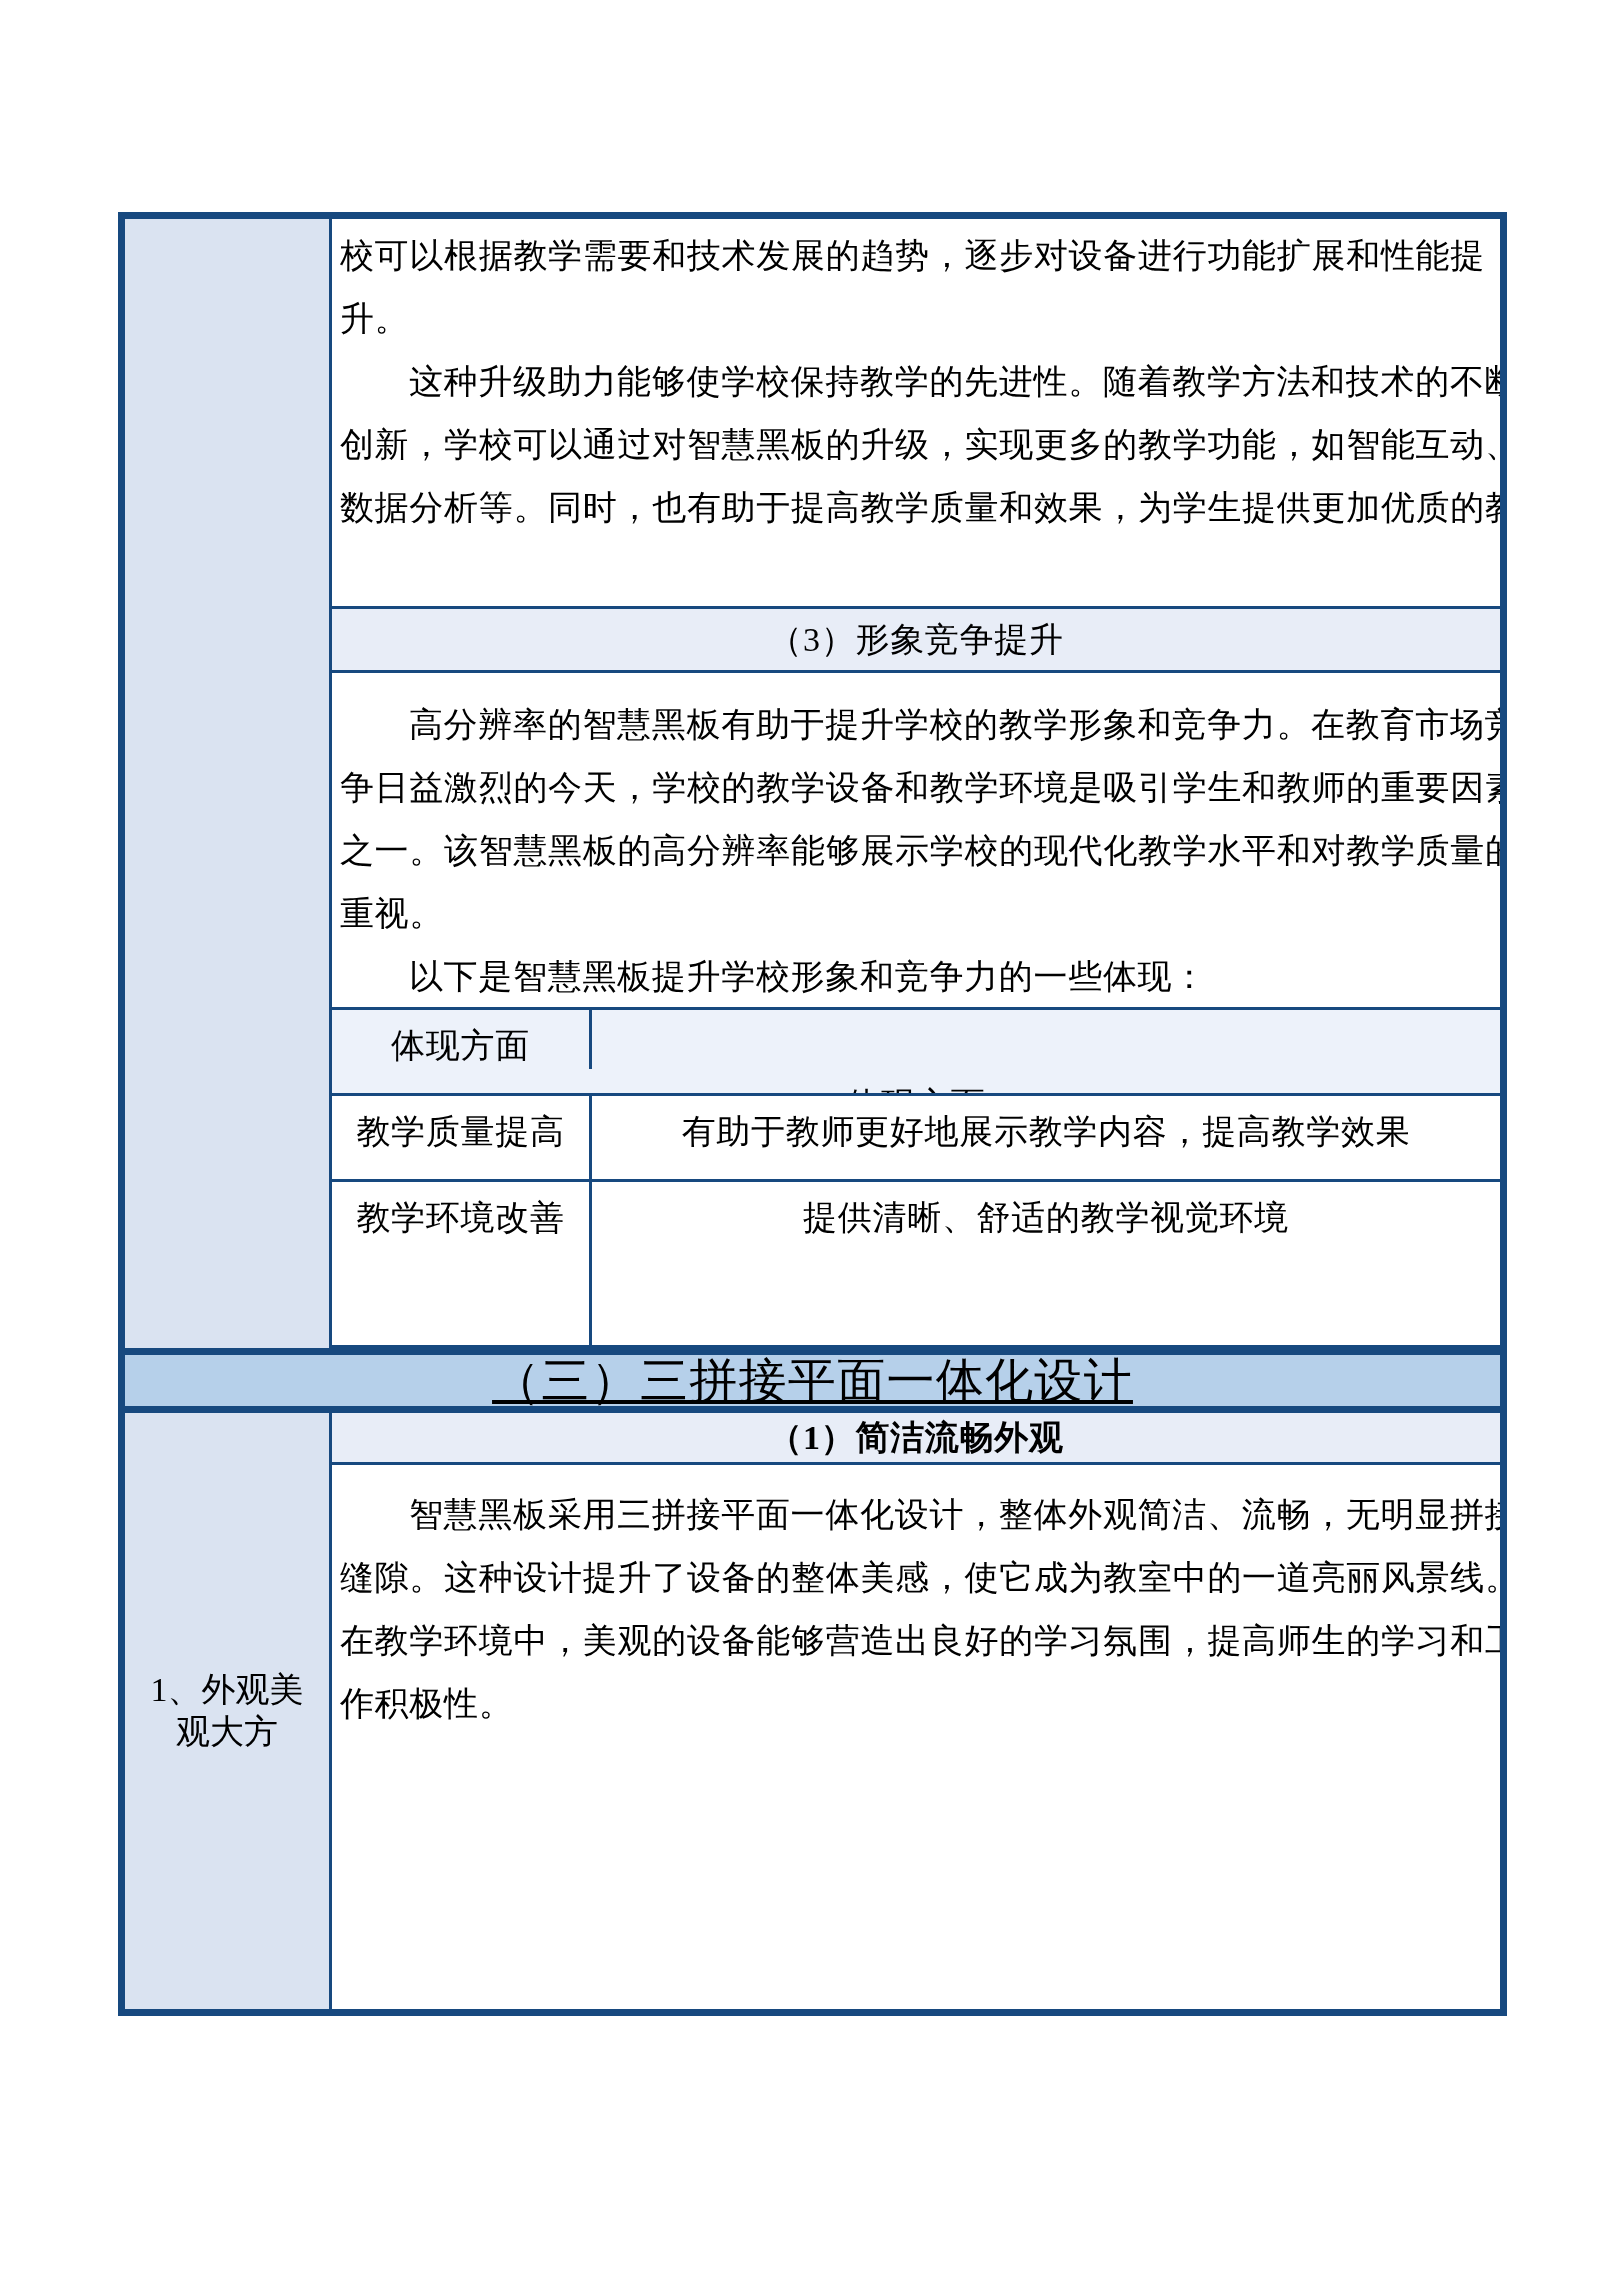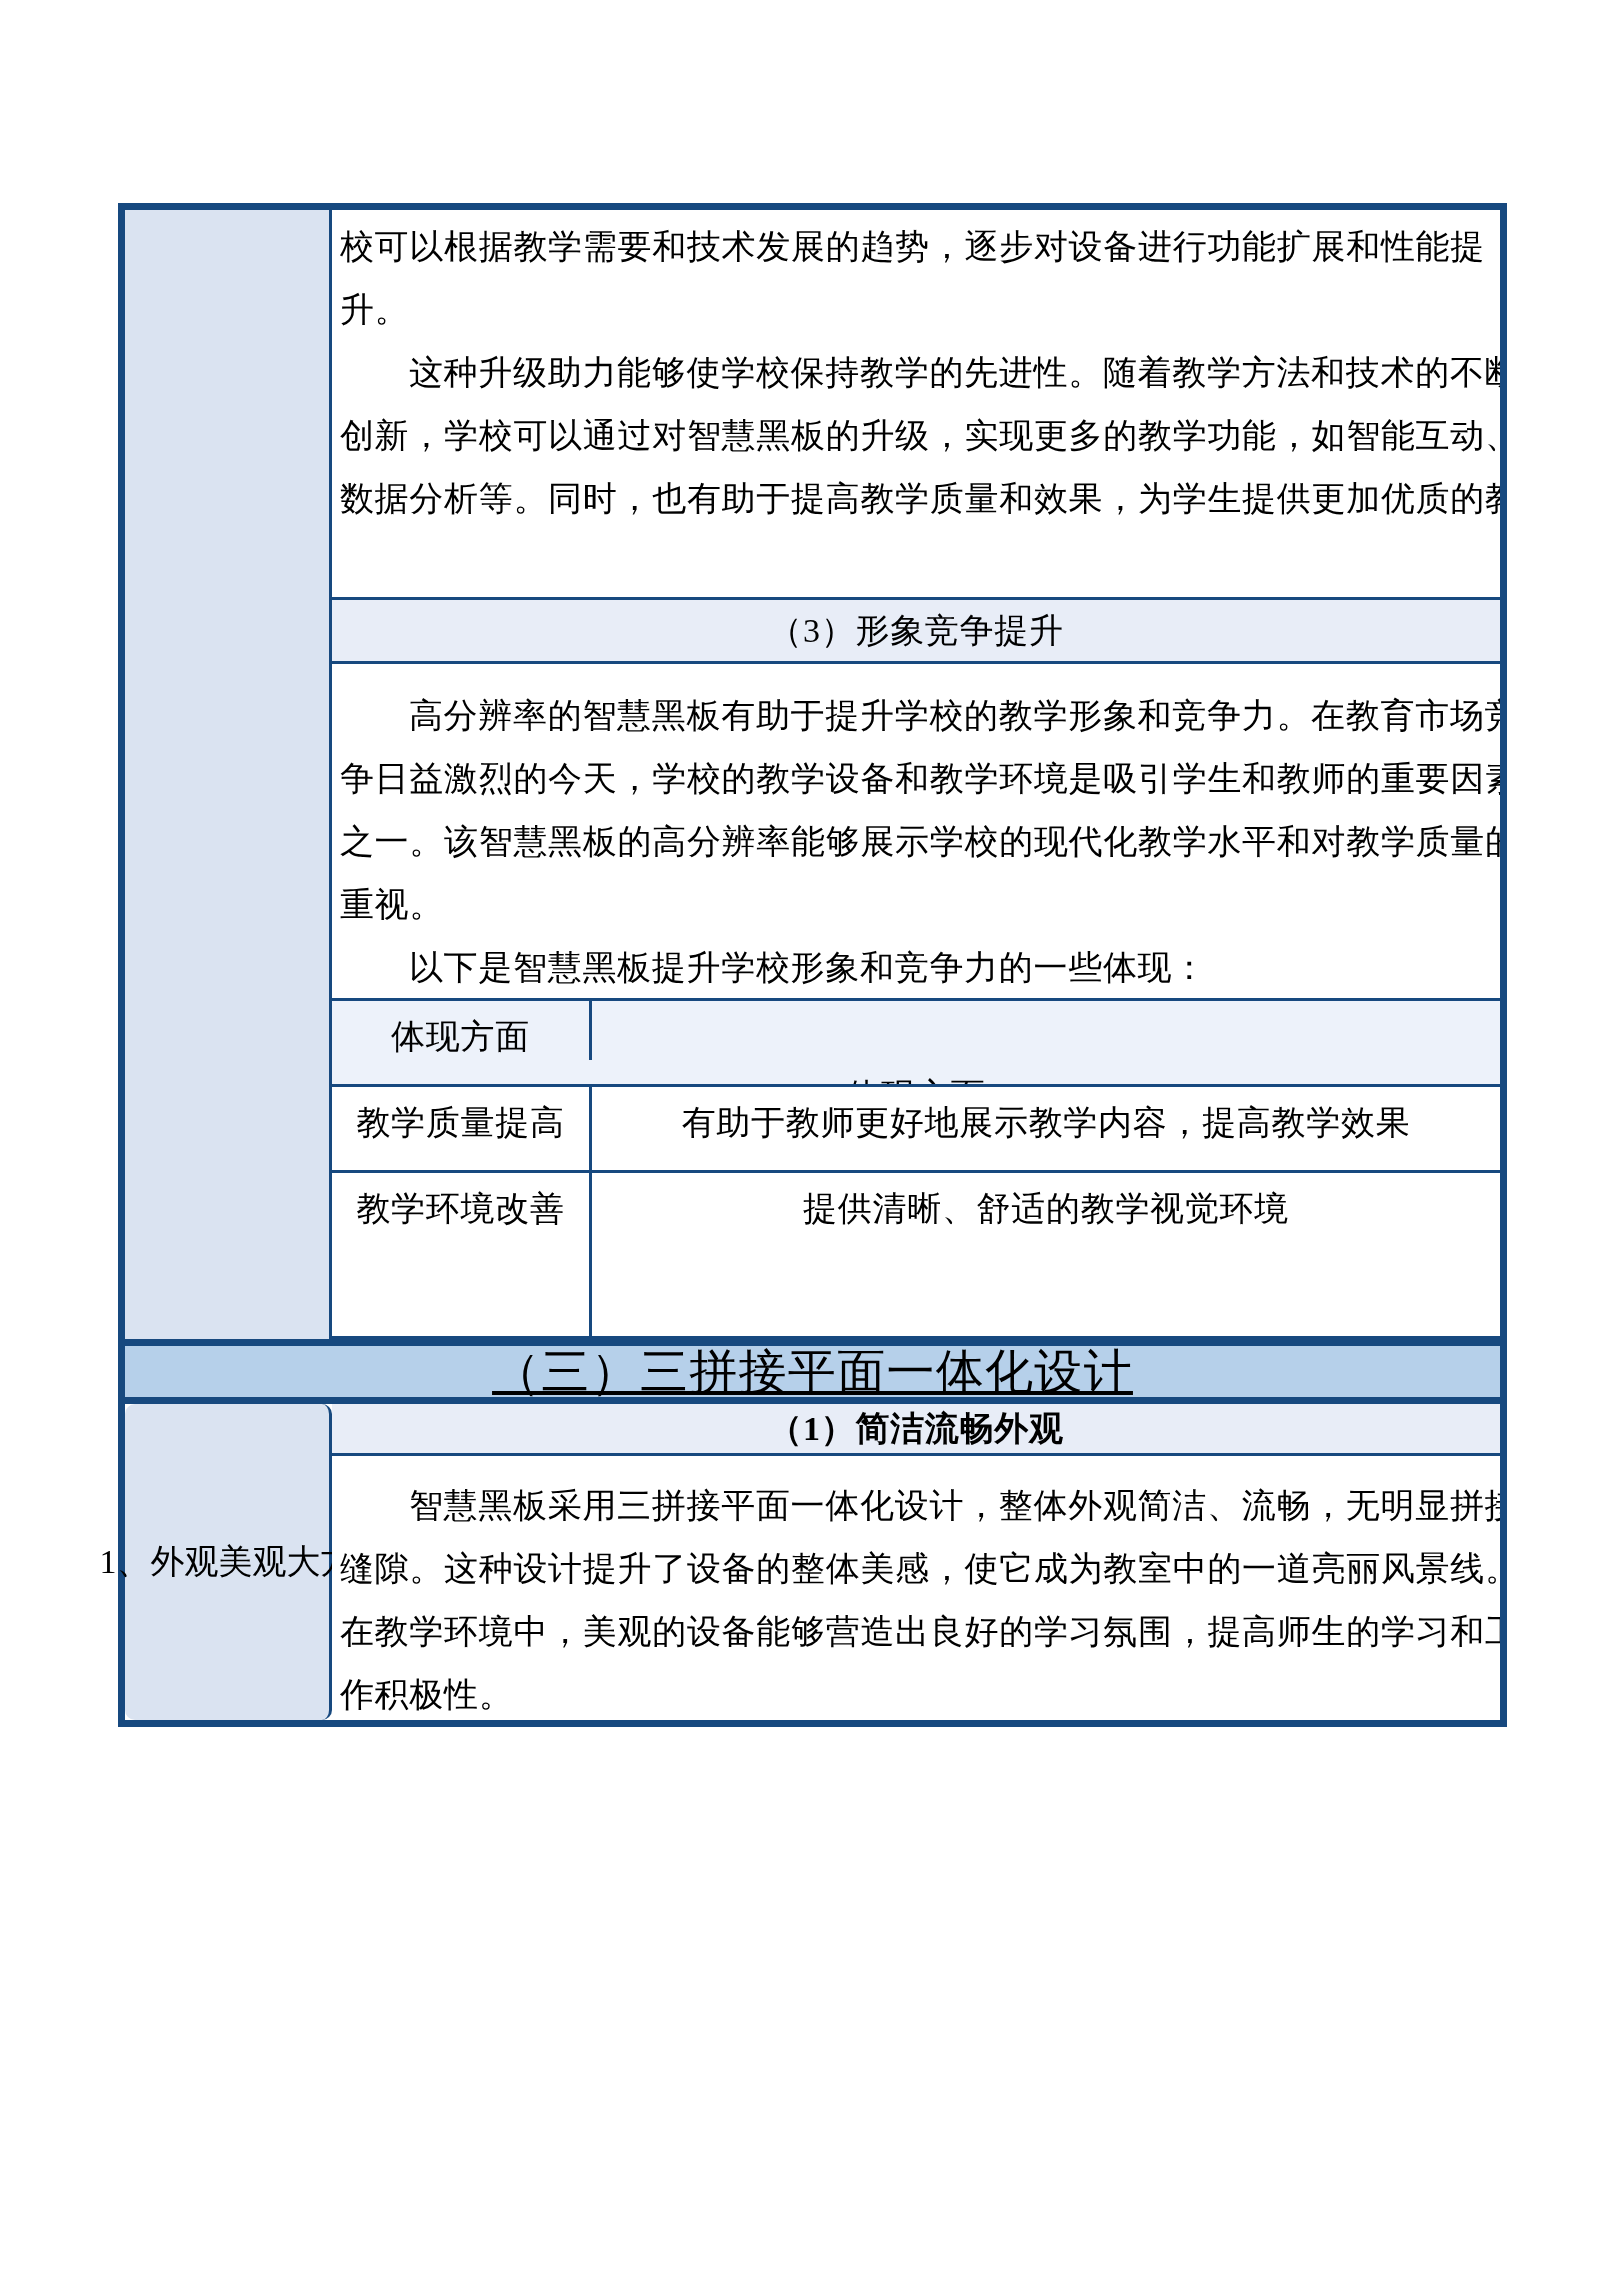--- a/index.html
+++ b/index.html
@@ -7,23 +7,23 @@
     position:relative;
     width:1623px;
     height:2295px;
     background:#ffffff;
     font-family:"Liberation Serif","DejaVu Serif",serif;
     color:#000000;
   }
   .doc-table {
     position:absolute;
     left:118px;
-    top:203px;
+    top:212px;
     width:1389px;
-    height:1524px;
+    height:1804px;
     box-sizing:border-box;
     border:7.9px solid var(--border,#17497F);
     display:flex;
     flex-direction:column;
     background:#ffffff;
     justify-content:flex-end;
   }
   .sec { display:flex; min-height:0; }
   .sec1 { height:1129px; flex:none; }
   .sec2 { flex:1; }
@@ -31,24 +31,23 @@
     width:207px;
     flex:none;
     background:var(--leftfill,#DAE3F1);
     border-right:3.9px solid var(--border,#17497F);
     box-sizing:border-box;
   }
   .left-cell.label {
     display:flex;
     align-items:center;
     justify-content:center;
-    flex-direction:row;
+    flex-direction:column;
     text-align:center;
     font-size:34px;
-    border-radius:10px;
   }
   .content {
     flex:1;
     min-width:0;
     display:flex;
     flex-direction:column;
     background:#ffffff;
   }
   .pblock {
     box-sizing:border-box;

